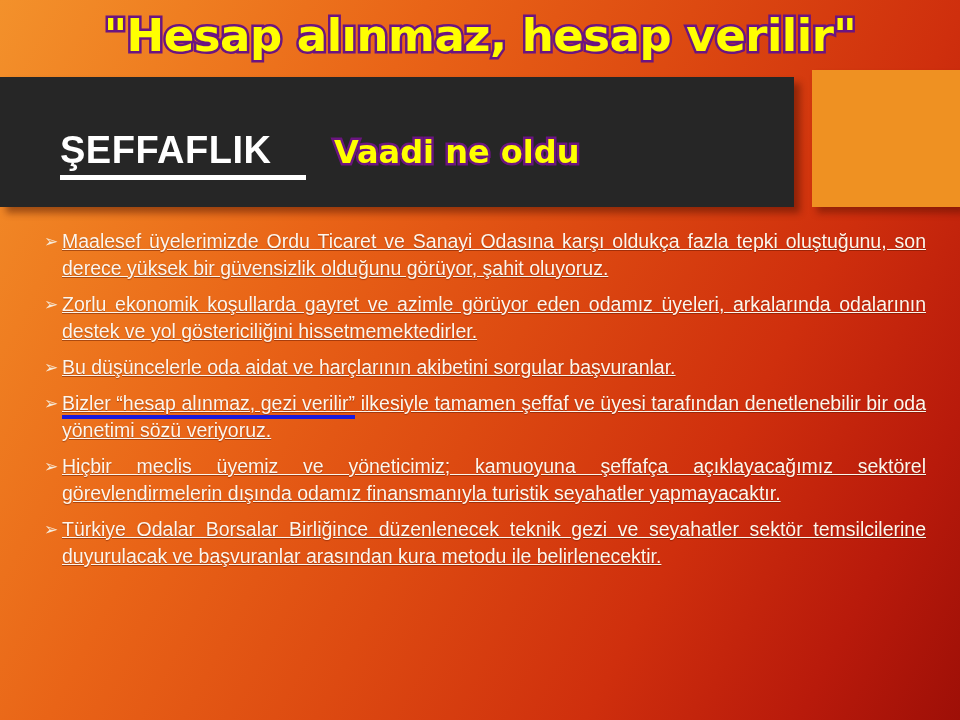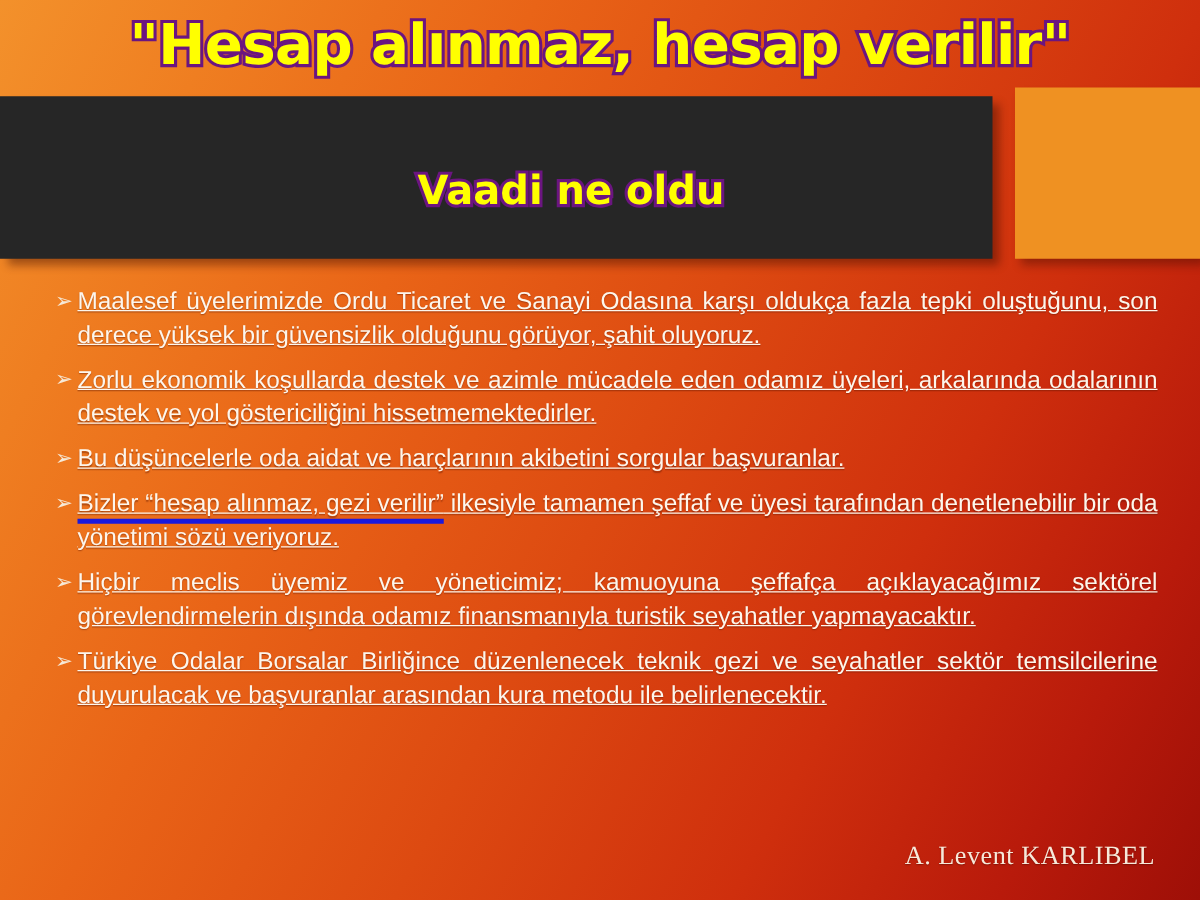--- a/index.html
+++ b/index.html
@@ -161,45 +161,48 @@
 </head>
 <body>
 
 <div id="slide">
 
   <div class="band-dark"></div>
   <div class="band-orange"></div>
 
   <div class="headline">"Hesap alınmaz, hesap verilir"</div>
 
+  <div class="seffaflik">
+    <span>ŞEFFAFLIK</span>
+    <span class="rule"></span>
+  </div>
 
   <div class="subhead">Vaadi ne oldu</div>
 
   <div class="body-block" id="body-block">
       <div class="bullet-row">
         <div class="bullet-mark">➢</div>
         <div class="bullet-text"><span> Maalesef üyelerimizde Ordu Ticaret ve Sanayi Odasına karşı oldukça fazla tepki oluştuğunu, son derece yüksek bir güvensizlik olduğunu görüyor, şahit oluyoruz.</span></div>
       </div>
       <div class="bullet-row">
         <div class="bullet-mark">➢</div>
-        <div class="bullet-text"><span> Zorlu ekonomik koşullarda destek ve azimle mücadele eden odamız üyeleri, arkalarında odalarının destek ve yol göstericiliğini hissetmemektedirler.</span></div>
+        <div class="bullet-text"><span> Zorlu ekonomik koşullarda gayret ve azimle görüyor eden odamız üyeleri, arkalarında odalarının destek ve yol göstericiliğini hissetmemektedirler.</span></div>
       </div>
       <div class="bullet-row">
         <div class="bullet-mark">➢</div>
         <div class="bullet-text"><span> Bu düşüncelerle oda aidat ve harçlarının akibetini sorgular başvuranlar.</span></div>
       </div>
       <div class="bullet-row">
         <div class="bullet-mark">➢</div>
         <div class="bullet-text"><span class="uline-blue"> Bizler “hesap alınmaz, gezi verilir”</span><span> ilkesiyle tamamen şeffaf ve üyesi tarafından denetlenebilir bir oda yönetimi sözü veriyoruz.</span></div>
       </div>
       <div class="bullet-row">
         <div class="bullet-mark">➢</div>
         <div class="bullet-text"><span> Hiçbir meclis üyemiz ve yöneticimiz; kamuoyuna şeffafça açıklayacağımız sektörel görevlendirmelerin dışında odamız finansmanıyla turistik seyahatler yapmayacaktır.</span></div>
       </div>
       <div class="bullet-row">
         <div class="bullet-mark">➢</div>
         <div class="bullet-text"><span> Türkiye Odalar Borsalar Birliğince düzenlenecek teknik gezi ve seyahatler sektör temsilcilerine duyurulacak ve başvuranlar arasından kura metodu ile belirlenecektir.</span></div>
       </div>
     </div>
 
-  <div class="signature">A. Levent KARLIBEL</div>
 
 </div>
 
 </body></html>

